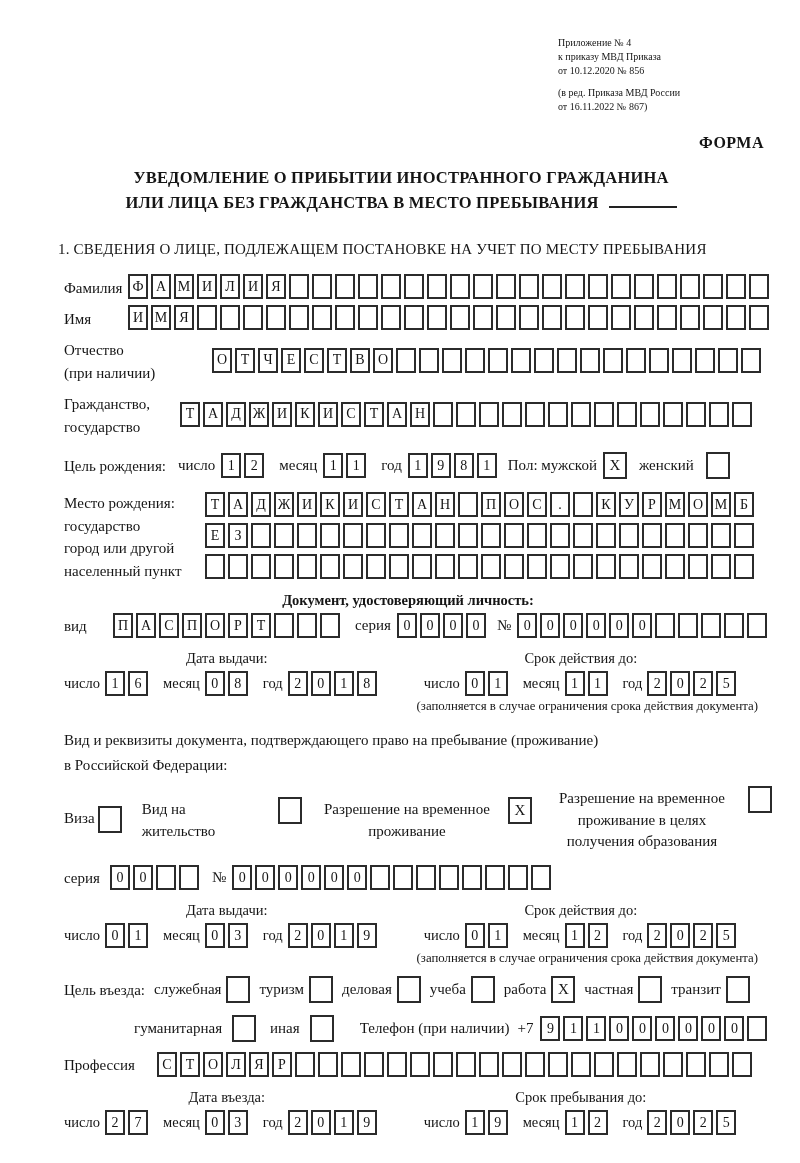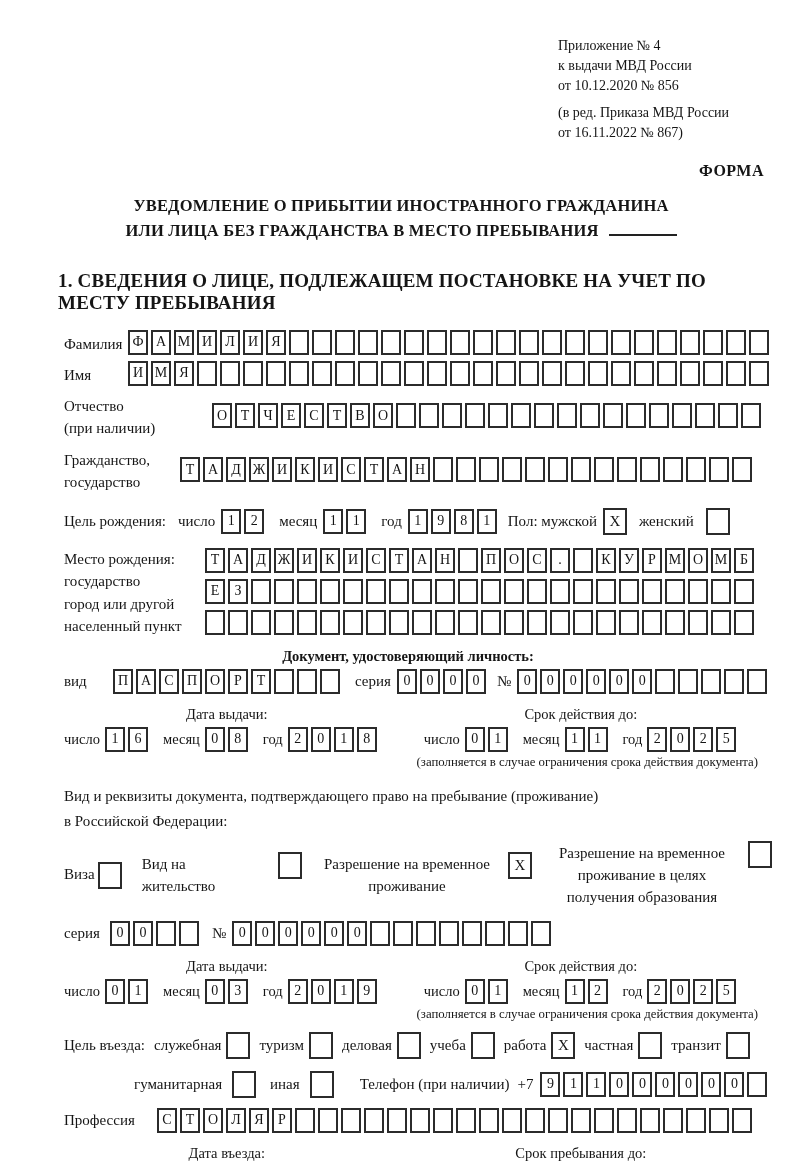--- a/index.html
+++ b/index.html
@@ -5,29 +5,29 @@
   *{box-sizing:border-box;margin:0;padding:0}
   html,body{background:#fff}
   body{
     width:800px;height:1163px;overflow:hidden;
     font-family:"Liberation Serif","DejaVu Serif",serif;
     color:#151515;font-size:15px;
   }
   .page{width:800px;height:1163px;padding:36px 28px 0 64px;position:relative;background:#fff}
 
   
-  .hdr{width:214px;margin-left:auto;font-size:14px;line-height:1.42}
+  .hdr{width:214px;margin-left:auto;font-size:10px;line-height:1.42}
   .hdr .sub{margin-top:7px}
   .forma{font-weight:bold;text-align:right;padding-right:8px;margin-top:20px;font-size:16px;letter-spacing:.5px}
 
   
   .title{text-align:center;font-weight:bold;font-size:16.5px;line-height:1.5;margin:14px 0 0 -34px;letter-spacing:.2px}
   .t-underline{display:inline-block;width:68px;border-bottom:2px solid #222;vertical-align:baseline;margin-left:10px}
 
-  .sec-heading{font-weight:bold;font-size:19px;margin:26px 0 4px -6px;letter-spacing:.2px}
+  .sec-heading{font-weight:normal;font-size:15px;margin:26px 0 4px -6px;letter-spacing:.2px}
 
   
   .frow{display:flex;align-items:center;margin-top:6px}
   .lbl{flex:0 0 auto;line-height:1.35;padding-top:3px}
   .lbl2{line-height:1.5}
   .cells{display:flex;flex:0 0 auto}
   .cell{
     width:20px;height:25px;border:2px solid #2b2b2b;margin-right:3px;flex:0 0 auto;
     display:inline-flex;align-items:center;justify-content:center;font-size:14px;background:#fff
   }
@@ -74,21 +74,21 @@
   .mt4{margin-top:4px}.mt8{margin-top:12px}.mt10{margin-top:10px}
   .mt12{margin-top:12px}.mt14{margin-top:14px}.mt16{margin-top:16px}
 </style>
 </head>
 <body>
 
 <div class="page">
 
   <div class="hdr">
     <div>Приложение № 4</div>
-    <div>к выдачи МВД России</div>
+    <div>к приказу МВД Приказа</div>
     <div>от 10.12.2020 № 856</div>
     <div class="sub">(в ред. Приказа МВД России</div>
     <div>от 16.11.2022 № 867)</div>
   </div>
   <div class="forma">ФОРМА</div>
 
   <div class="title">
     <div>УВЕДОМЛЕНИЕ О ПРИБЫТИИ ИНОСТРАННОГО ГРАЖДАНИНА</div>
     <div><span>ИЛИ ЛИЦА БЕЗ ГРАЖДАНСТВА В МЕСТО ПРЕБЫВАНИЯ</span><span class="t-underline"></span></div>
   </div>

